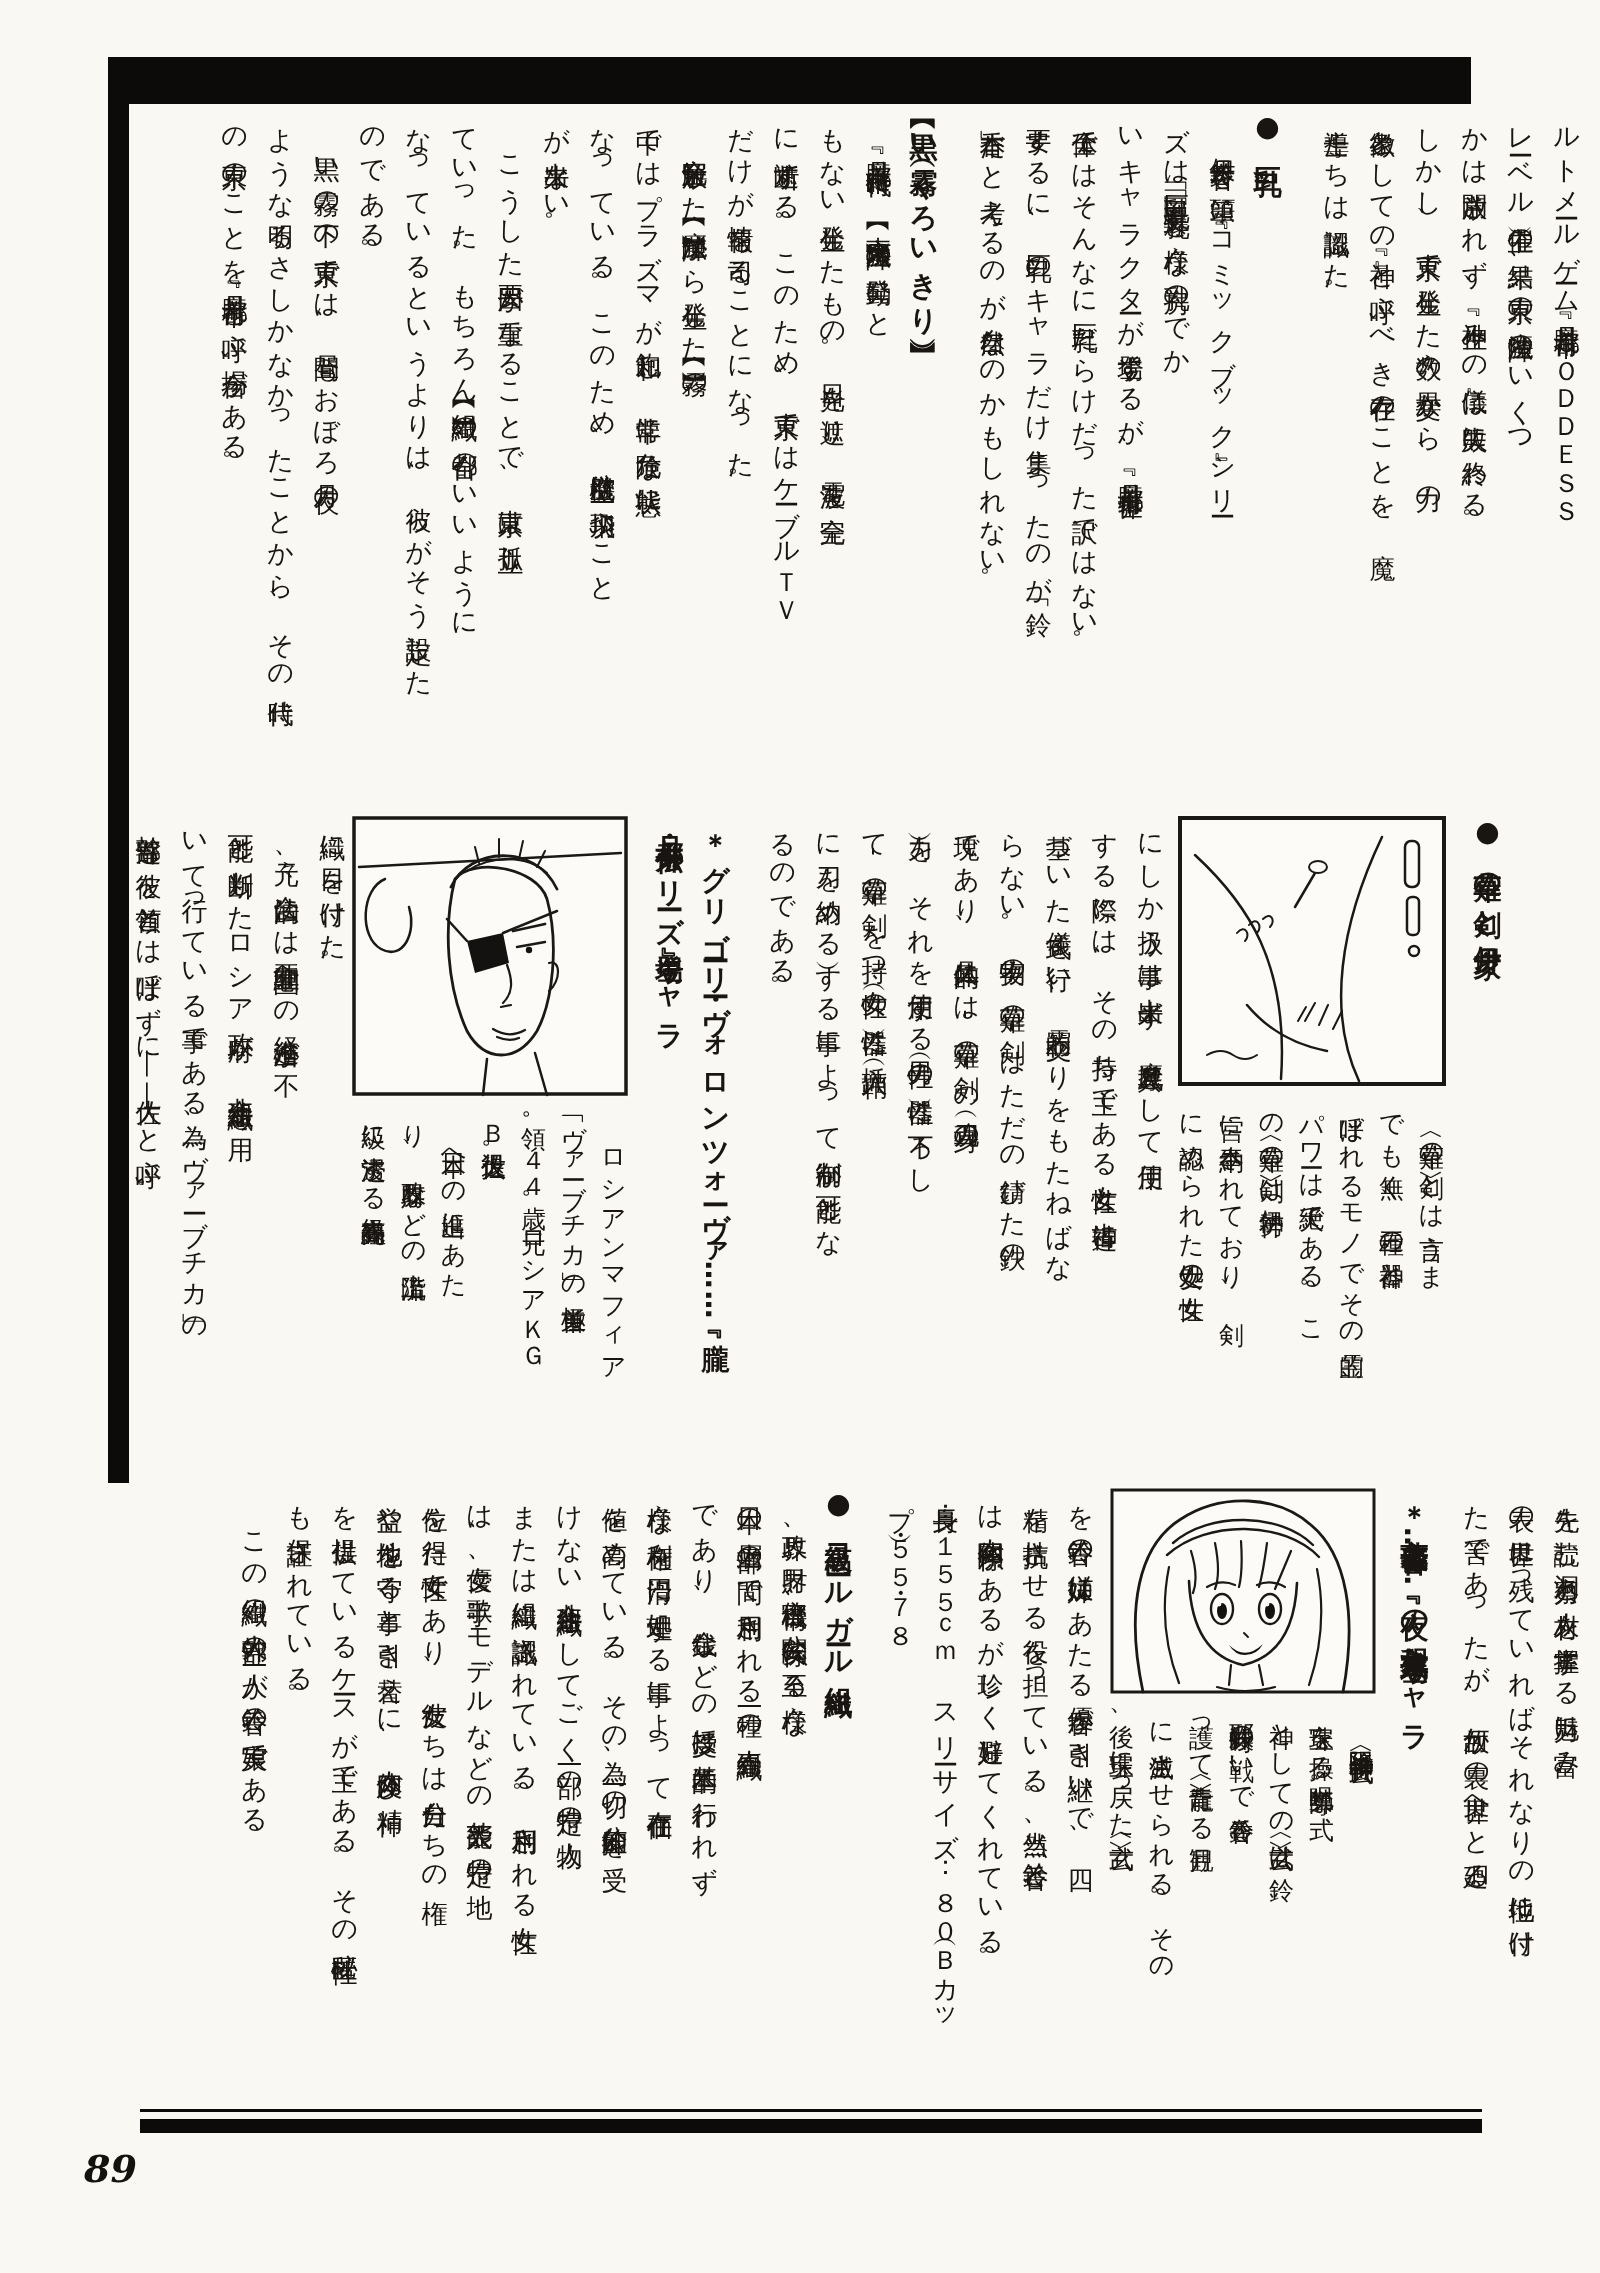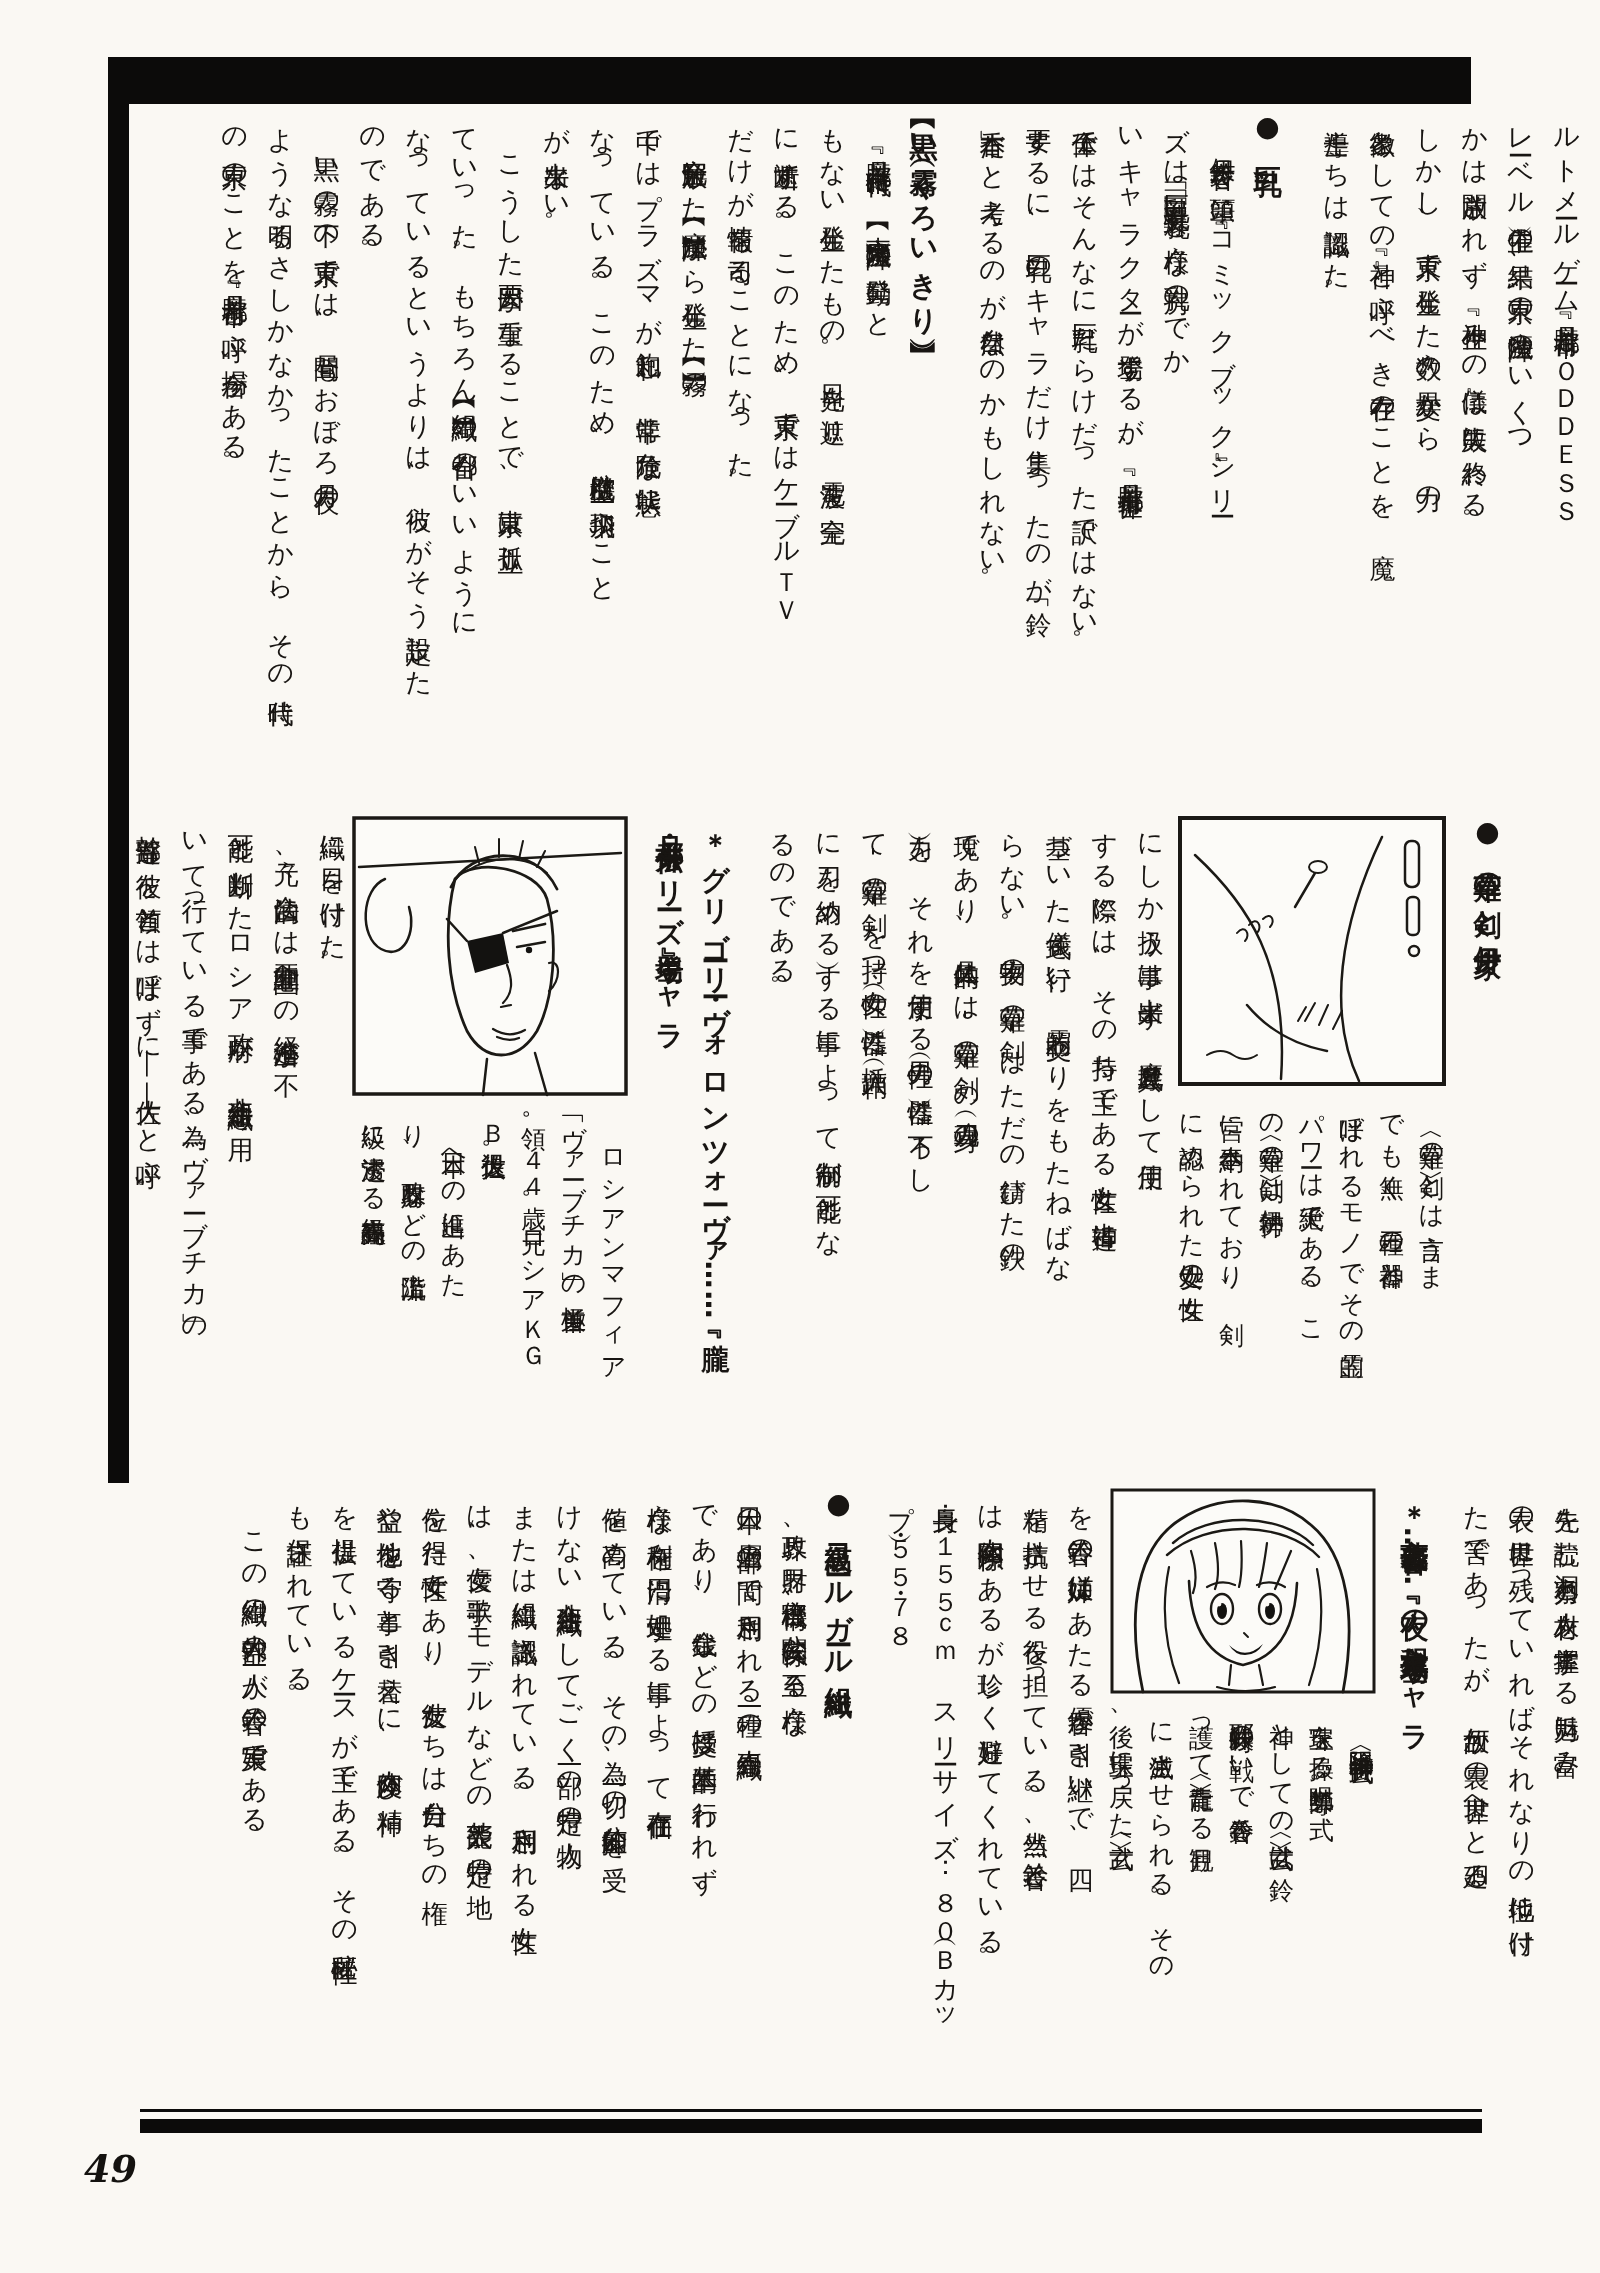--- a/index.html
+++ b/index.html
@@ -172,14 +172,14 @@
       <div class="vcol" style="left: 406px; top: 0px; width: 45px; height: 620px;">位を得た女性であり、彼女たちは自分たちの権</div>
       <div class="vcol" style="left: 361px; top: 0px; width: 45px; height: 620px;">益や地位を守る事と引き替えに、肉体及び精神</div>
       <div class="vcol" style="left: 316px; top: 0px; width: 45px; height: 620px;">を提供しているケースが主である。その秘匿性</div>
       <div class="vcol" style="left: 271px; top: 0px; width: 45px; height: 620px;">も保証されている。</div>
       <div class="vcol" style="left: 226px; top: 0px; width: 45px; height: 620px;">　この組織の大幹部の一人が鈴香の実娘である</div>
     </div>
 
   <div class="rule" style="left:140px;top:2109px;width:1342px;height:3px;"></div>
   <div class="rule" style="left:140px;top:2119px;width:1342px;height:14px;"></div>
 
-  <div class="pnum" style="left:84px;top:2146px;">49</div>
+  <div class="pnum" style="left:84px;top:2146px;">89</div>
 </div>
 
 </body></html>

